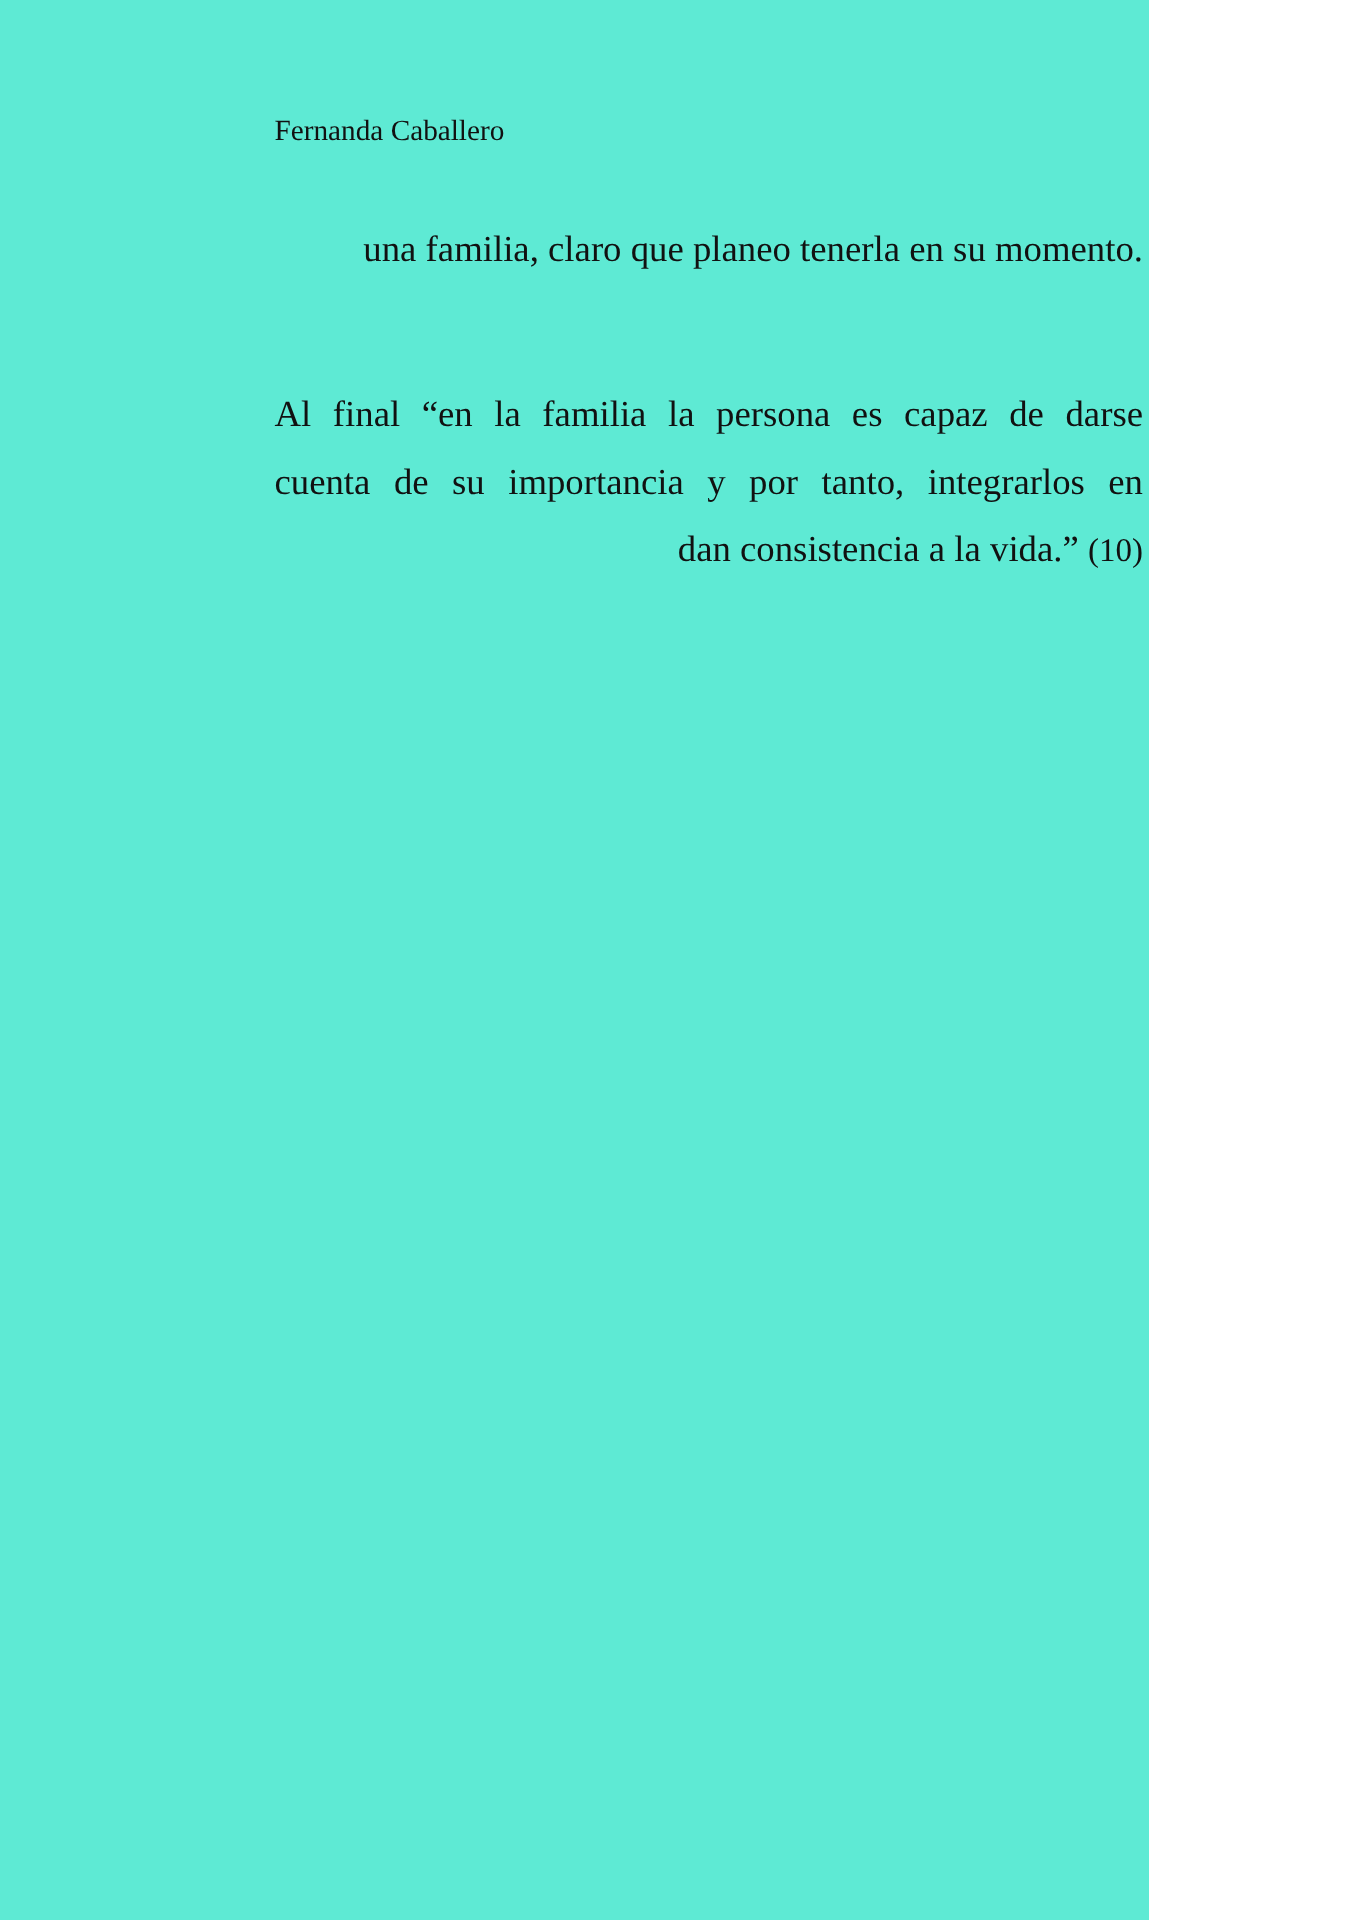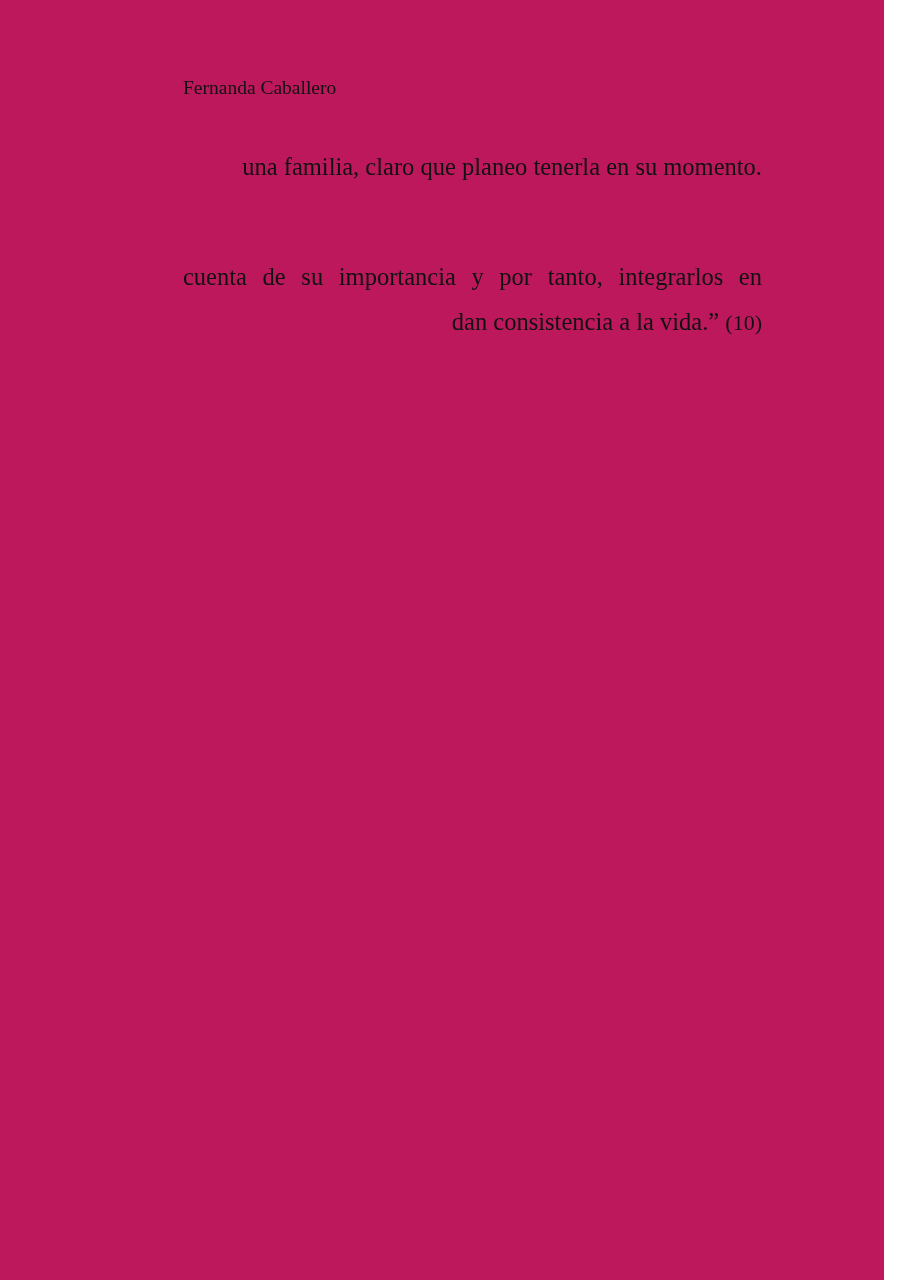--- a/index.html
+++ b/index.html
@@ -11,23 +11,23 @@
       width: 903px;
       height: 1280px;
       position: relative;
       overflow: hidden;
       font-family: "Liberation Serif", "DejaVu Serif", serif;
       color: #111111;
     }
     .page {
       position: absolute;
       left: 0; top: 0;
-      width: 884px;
+      width: 766px;
       height: 1280px;
-      background: #be185d;
+      background: #5eead4;
     }
     .header-author {
       position: absolute;
       left: 183px;
       top: 76px;
       font-size: 19.5px;
       line-height: 24px;
       white-space: nowrap;
     }
     .para {
@@ -59,17 +59,18 @@
 
 <div class="page">
 
   <div class="header-author">Fernanda Caballero</div>
 
   <div class="para p1">
     <div class="line left">una familia, claro que planeo tenerla en su momento.</div>
   </div>
 
   <div class="para p2">
+    <div class="line justify">Al final “en la familia la persona es capaz de darse</div>
     <div class="line justify">cuenta de su importancia y por tanto, integrarlos en</div>
     <div class="line left"><span>dan consistencia a la vida.”</span> <span class="citation">(10)</span></div>
   </div>
 
 </div>
 
 </body></html>

